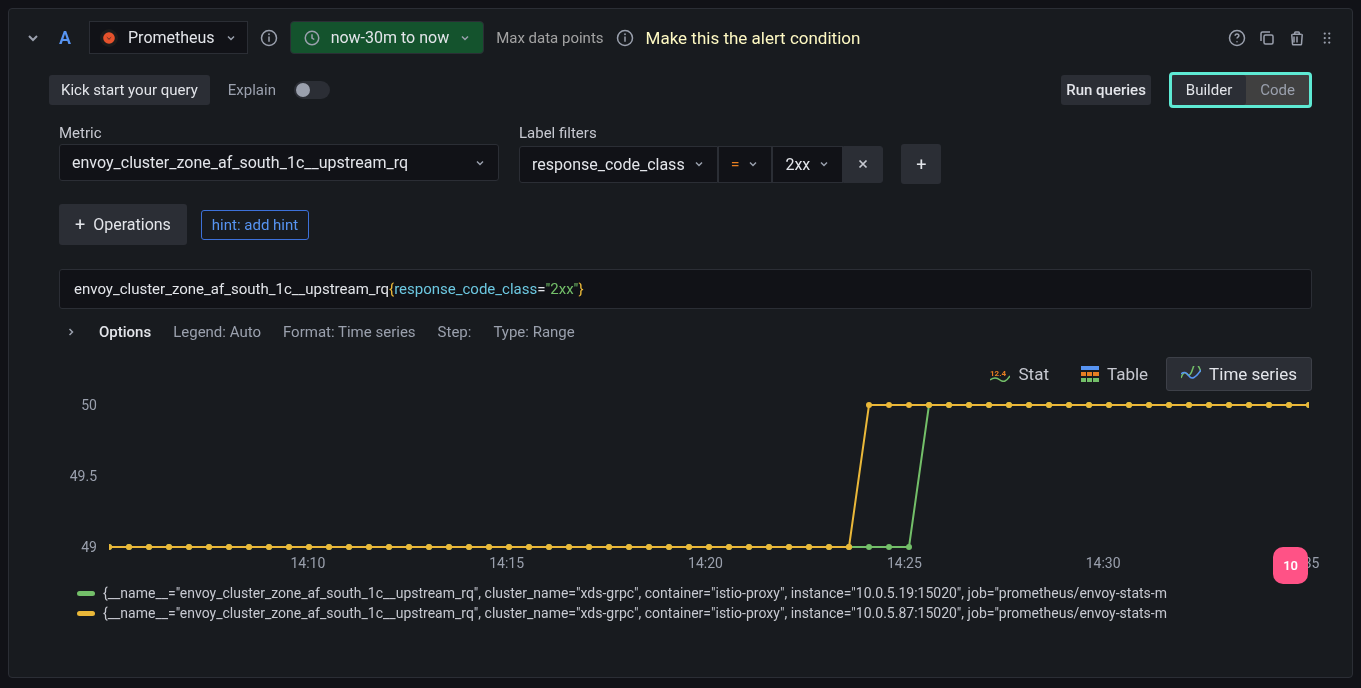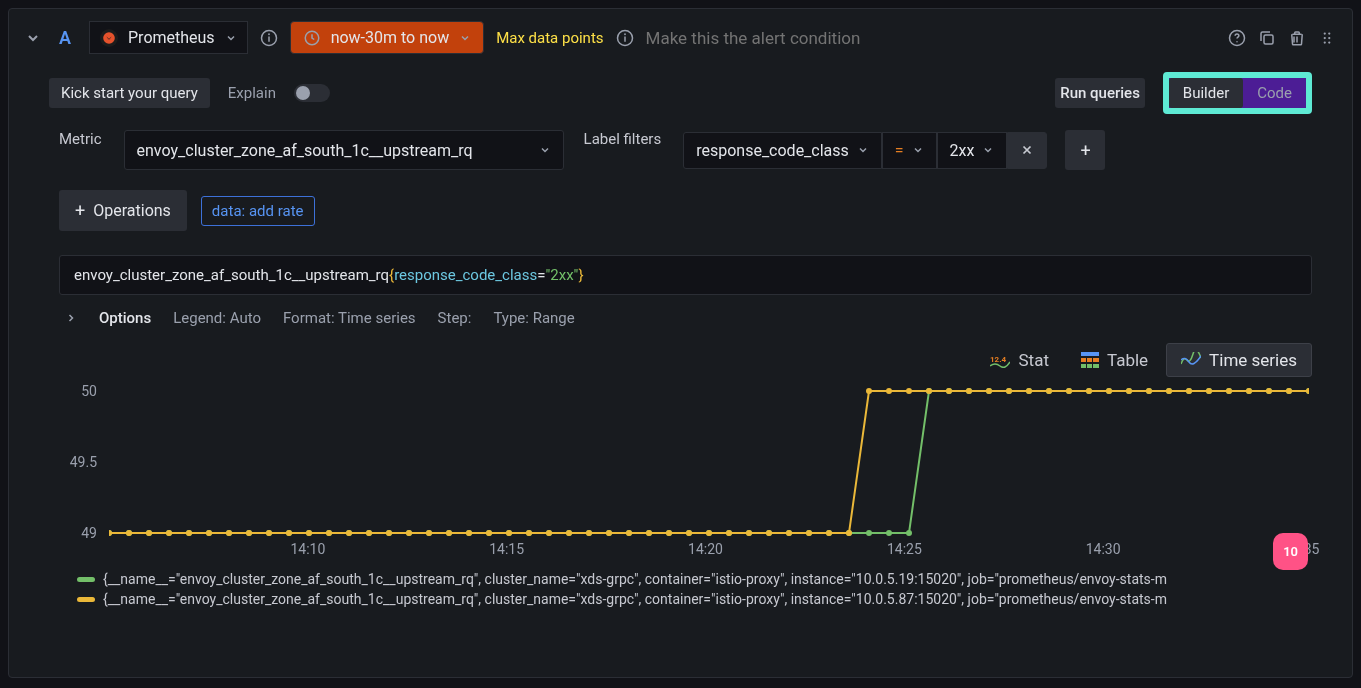--- a/index.html
+++ b/index.html
@@ -6,39 +6,39 @@
 body { background: #111217; color: #c7c9d1; width: 1361px; height: 688px; overflow: hidden; font-size: 15px; }
 .panel { background: #181b1f; border: 1px solid #2b2e35; border-radius: 4px; margin: 8px; padding: 0; height: 670px; }
 .header-row { display: flex; align-items: center; padding: 12px 16px; gap: 12px; }
 .chev { width: 16px; height: 16px; color: #9aa0ad; cursor: pointer; }
 .query-letter { color: #5794f2; font-weight: 600; font-size: 18px; padding: 0 6px; }
 .ds-pill { background: #111217; border: 1px solid #2b2e35; border-radius: 0; display: flex; align-items: center; gap: 10px; padding: 6px 10px; cursor: pointer; }
 .ds-icon { width: 18px; height: 18px; border-radius: 50%; background: #1c1c1c; display: flex; align-items: center; justify-content: center; }
 .ds-icon svg { width: 14px; height: 14px; }
 .ds-name { color: #e3e5ea; font-size: 16px; }
 .info-icon { width: 18px; height: 18px; color: #9aa0ad; cursor: pointer; }
-.range-pill { background: #c2410c; border: 1px solid #2b2e35; border-radius: 4px; display: flex; align-items: center; gap: 10px; padding: 6px 12px; cursor: pointer; }
+.range-pill { background: #14532d; border: 1px solid #2b2e35; border-radius: 4px; display: flex; align-items: center; gap: 10px; padding: 6px 12px; cursor: pointer; }
 .range-text { color: #e3e5ea; font-size: 16px; }
-.label-text { color: #fde047; font-size: 15px; }
+.label-text { color: #a3a3a3; font-size: 15px; }
 .input-box { background: #111217; border: 1px solid #2b2e35; border-radius: 4px; color: #e3e5ea; font-size: 18px; padding: 6px 12px; width: 110px; }
-.alert-link { color: #737373; font-size: 17px; cursor: pointer; }
+.alert-link { color: #fef9c3; font-size: 17px; cursor: pointer; }
 .header-spacer { flex: 1; }
 .action-icon { width: 18px; height: 18px; color: #9aa0ad; cursor: pointer; }
 .row2 { display: flex; align-items: center; padding: 6px 40px 6px 40px; gap: 18px; }
 .kick-btn { background: #2b2e35; border: none; border-radius: 3px; color: #e3e5ea; padding: 6px 12px; font-size: 15px; cursor: pointer; }
 .explain-label { color: #9aa0ad; font-size: 15px; }
 .toggle { width: 36px; height: 18px; background: #2b2e35; border-radius: 9px; position: relative; cursor: pointer; }
 .toggle::after { content: ""; position: absolute; width: 14px; height: 14px; border-radius: 50%; background: #9aa0ad; top: 2px; left: 2px; }
 .run-btn { background: #2b2e35; border: none; border-radius: 3px; color: #e3e5ea; padding: 6px 5px; font-size: 15px; cursor: pointer; font-weight: 500; }
-.mode-toggle { background: #4c1d95; border: 6px solid #5eead4; border-radius: 4px; display: flex; }
+.mode-toggle { background: #404040; border: 3px solid #5eead4; border-radius: 4px; display: flex; }
 .mode-btn { padding: 6px 14px; font-size: 15px; cursor: pointer; color: #9aa0ad; }
 .mode-btn.active { background: #2b2e35; color: #e3e5ea; border-radius: 3px; }
 .builder-area { padding: 10px 40px 8px 50px; }
 .field-row { display: flex; gap: 20px; margin-bottom: 12px; }
-.field-col { display: flex; gap: 22px; }
+.field-col { display: flex; flex-direction: column; gap: 2px; }
 .field-label { color: #c7c9d1; font-size: 15px; }
 .select-box { background: #111217; border: 1px solid #2b2e35; border-radius: 3px; padding: 8px 12px; display: flex; align-items: center; justify-content: space-between; gap: 10px; cursor: pointer; color: #e3e5ea; font-size: 16px; }
 .select-box.metric { width: 440px; }
 .filter-group { display: flex; gap: 0; }
 .filter-seg { background: #111217; border: 1px solid #2b2e35; padding: 8px 12px; display: flex; align-items: center; gap: 8px; color: #e3e5ea; font-size: 16px; cursor: pointer; }
 .filter-seg:first-child { border-radius: 3px 0 0 3px; }
 .filter-seg.op { color: #e67e22; }
 .filter-seg.x { background: #2b2e35; border-radius: 0 3px 3px 0; }
 .add-btn { background: #2b2e35; border: none; border-radius: 3px; width: 40px; height: 40px; color: #e3e5ea; cursor: pointer; margin-left: 18px; font-size: 18px; }
 .ops-row { display: flex; align-items: center; gap: 14px; margin-top: 12px; padding: 8px 0; }
@@ -192,21 +192,21 @@
           <button class="add-btn">+</button>
         </div>
       </div>
     </div>
 
     <div class="ops-row">
       <button class="ops-btn">
         <span style="font-size:18px">+</span>
         <span>Operations</span>
       </button>
-      <span class="hint">data: add rate</span>
+      <span class="hint">hint: add hint</span>
     </div>
 
     <div class="query-text">
       <span>envoy_cluster_zone_af_south_1c__upstream_rq</span><span class="q-brace">{</span><span class="q-label">response_code_class</span><span>=</span><span class="q-val">"2xx"</span><span class="q-brace">}</span>
     </div>
 
     <div class="options-row">
       <svg class="caret" viewBox="0 0 16 16">
           <path d="M6 4l4 4-4 4" stroke="#9aa0ad" stroke-width="2" fill="none"></path>
         </svg>

